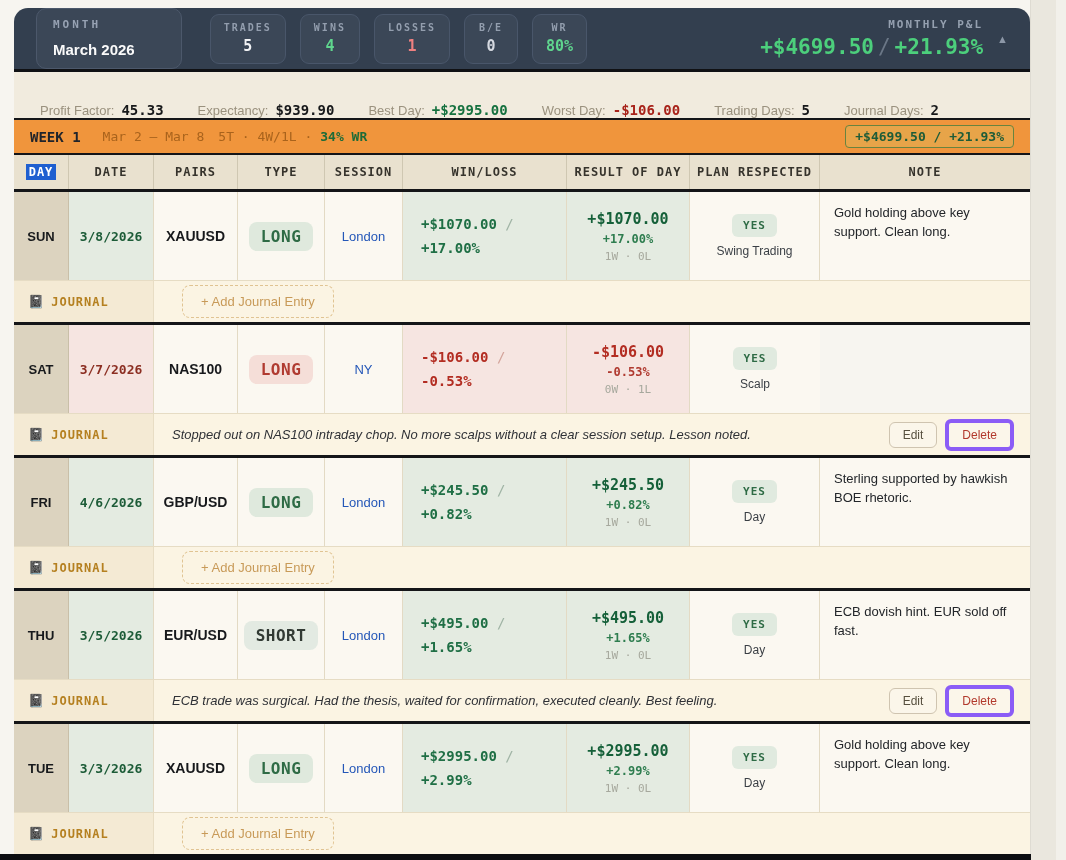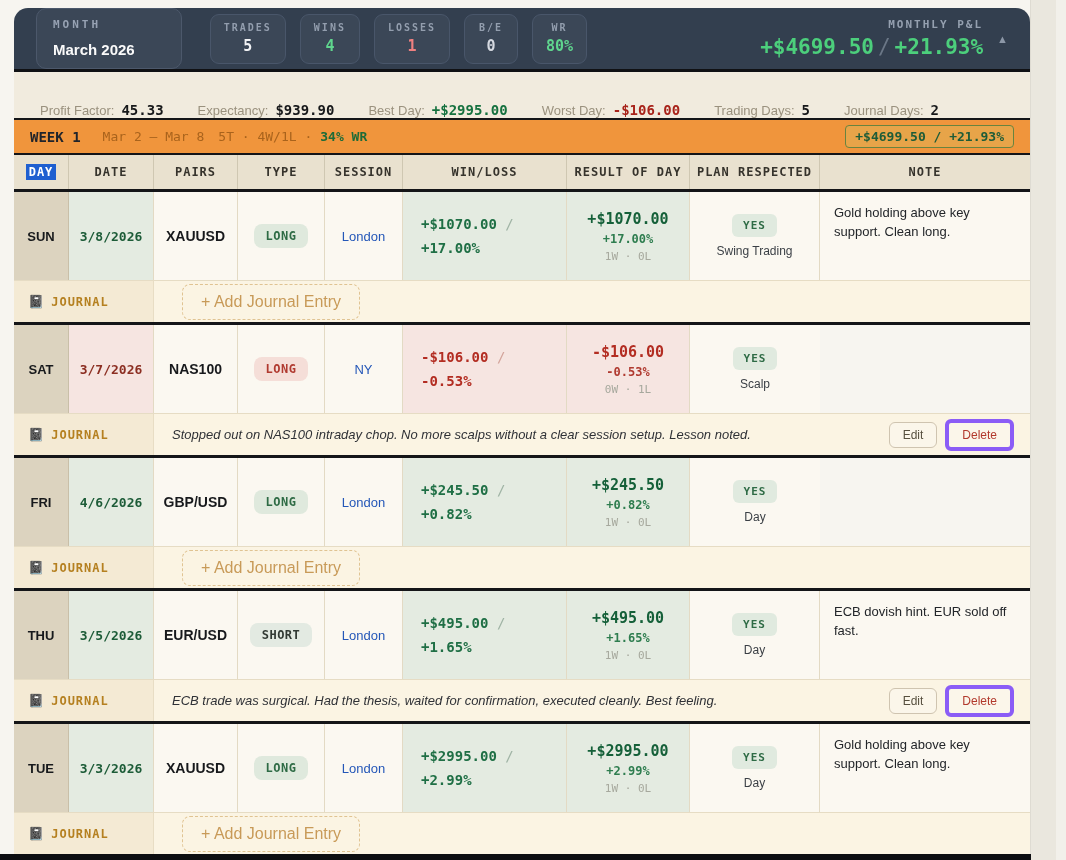--- a/index.html
+++ b/index.html
@@ -70,21 +70,21 @@
   .trow { display:grid; grid-template-columns:55px 85px 84px 87px 78px 164px 123px 130px 1fr; height:88px; }
   .c { border-right:1px solid #e3dac4; display:flex; align-items:center; justify-content:center;
        background:#fbf8f1; }
   .c:last-child { border-right:none; }
   .c-day { background:#dcd3bf; border-right:1px solid #c9bfa8; font-weight:bold; font-size:13px; color:#17191c; }
   .c-date { font-family:"DejaVu Sans Mono", monospace; font-weight:bold; font-size:13px; }
   .win  .c-date { background:#e4ebe1; color:#1d5c38; }
   .loss .c-date { background:#f6e5e1; color:#8c2f23; }
   .c-pair { font-weight:bold; font-size:14px; color:#17191c; }
   .typechip { border-radius:8px; padding:5px 12px; font-family:"DejaVu Sans Mono", monospace;
-              font-weight:bold; font-size:12px; letter-spacing:0.5px; }
+              font-weight:bold; font-size:16px; letter-spacing:0.5px; }
   .tc-win  { background:#dfe9dd; color:#2e6b45; }
   .tc-loss { background:#f5ded8; color:#b03a30; }
   .tc-short{ background:#e3eae2; color:#323a34; }
   .c-session { font-size:13px; color:#2457b8; font-weight:500; }
   .c-wl { flex-direction:column; align-items:flex-start; justify-content:center; gap:8px; padding-left:18px; }
   .win  .c-wl { background:#e4ebe1; } .loss .c-wl { background:#f6e5e1; }
   .wl-line { font-family:"DejaVu Sans Mono", monospace; font-weight:bold; font-size:14px; }
   .win  .wl-line { color:#1f6f45; } .loss .wl-line { color:#b32d22; }
   .wl-slash { font-weight:normal; } .win .wl-slash { color:#9fb3a4; } .loss .wl-slash { color:#d3a49b; }
   .c-result { flex-direction:column; gap:4px; }
@@ -104,21 +104,21 @@
 
   
   .jrow { display:flex; height:42px; border-top:1px solid #e6dcc4; }
   .jlabel { width:140px; background:#f4ead4; border-right:1px solid #e8ddc4;
             display:flex; align-items:center; padding-left:14px; gap:7px; }
   .jicon { font-size:13px; }
   .jtext { font-family:"DejaVu Sans Mono", monospace; font-weight:bold; font-size:12px;
            letter-spacing:1px; color:#b58020; }
   .jcontent { flex:1; background:#fbf4e3; display:flex; align-items:center; padding:0 14px; gap:8px; }
   .add-btn { background:transparent; border:1.5px dashed #e0c392; border-radius:8px;
-             color:#c89a58; font-size:16px; padding:8px 18px; cursor:pointer;
+             color:#c89a58; font-size:13px; padding:8px 18px; cursor:pointer;
              font-family:"Liberation Sans", sans-serif; margin-left:14px; }
   .entry-text { flex:1; font-style:italic; font-size:13px; color:#2f3136; padding-left:4px; }
   .jbtn { border-radius:6px; padding:5px 13px; font-size:12px; cursor:pointer;
           font-family:"Liberation Sans", sans-serif; background:#fbf6ea; }
   .edit-btn { border:1px solid #cfc4b0; color:#57503f; }
   .del-btn  { border:4px solid #8b5cf6; color:#b2392c; margin-right:2px; }
 
   .bottom-bar { position:absolute; left:0; bottom:0; width:1031px; height:6px; background:#0d0e11; }
 </style>
 </head>
@@ -304,20 +304,21 @@
         </div>
         <div class="c c-result">
           <span class="res-amt">+$245.50</span>
           <span class="res-pct">+0.82%</span>
           <span class="res-rec">1W · 0L</span>
         </div>
         <div class="c c-plan">
           <span class="yeschip">YES</span>
           <span class="plan-sub">Day</span>
         </div>
+        <div class="c c-note">Sterling supported by hawkish BOE rhetoric.</div>
       </div>
       <div class="jrow">
         <div class="jlabel">
           <span class="jicon">📓</span>
           <span class="jtext">JOURNAL</span>
         </div>
         <div class="jcontent">
           <button class="add-btn">+ Add Journal Entry</button>
         </div>
       </div>

